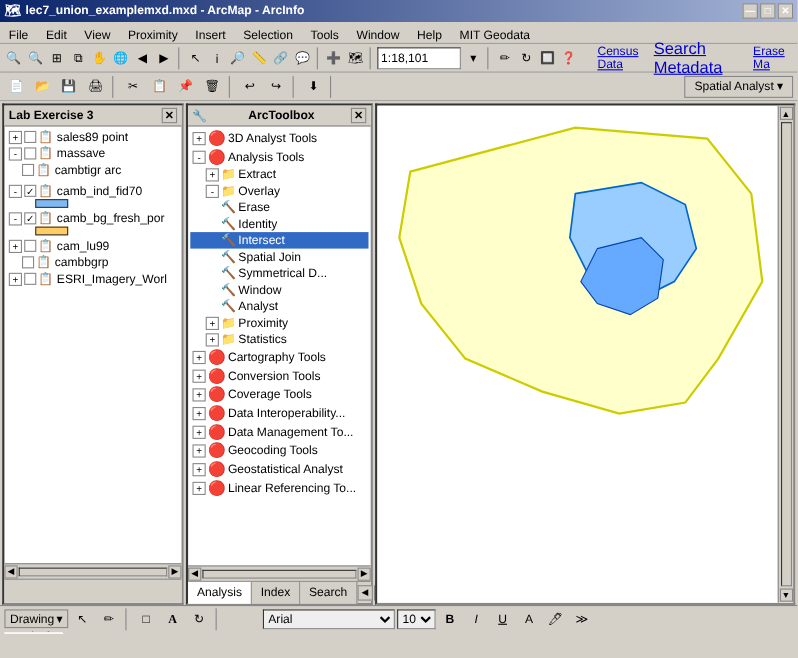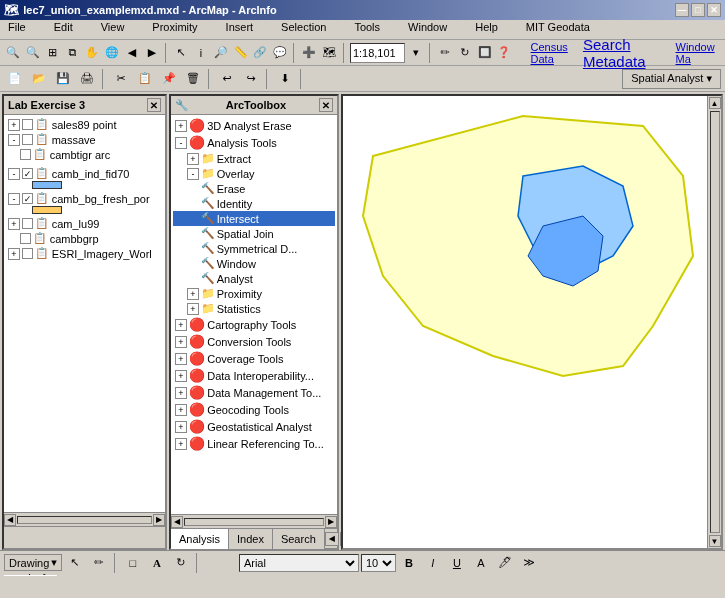--- a/index.html
+++ b/index.html
@@ -25,25 +25,25 @@
       font-size: 9px;
       display: flex; align-items: center; justify-content: center;
       cursor: pointer;
     }
 
     
     .menu-bar {
       background: #d4d0c8;
       height: 20px;
       display: flex;
-      align-items: flex-start;
+      align-items: flex-end;
       padding: 0 4px;
       border-bottom: 1px solid #a0a0a0;
       font-size: 11px;
-      gap: 20px;
+      gap: 8px;
     }
     .menu-item { cursor: pointer; padding: 1px 4px; }
 
     
     .toolbar {
       background: #d4d0c8;
       height: 26px;
       display: flex;
       align-items: center;
       padding: 2px 4px;
@@ -54,21 +54,21 @@
       width: 22px; height: 22px;
       background: #d4d0c8;
       border: 1px solid transparent;
       display: flex; align-items: center; justify-content: center;
       cursor: pointer;
       font-size: 11px;
     }
     .toolbar-sep { width: 4px; height: 20px; border-left: 1px solid #888; margin: 0 2px; }
 
     .scale-input {
-      width: 55px; height: 20px;
+      width: 76px; height: 20px;
       border: 1px inset #888;
       background: white;
       font-size: 11px;
       padding: 0 2px;
     }
 
     
     .toolbar2 {
       background: #d4d0c8;
       height: 26px;
@@ -339,21 +339,21 @@
     <div class="toolbar-btn">▾</div>
     <div class="toolbar-sep"></div>
     <div class="toolbar-btn">✏</div>
     <div class="toolbar-btn">↻</div>
     <div class="toolbar-btn">🔲</div>
     <div class="toolbar-btn">❓</div>
     <div style="flex:1;"></div>
 
     <span class="search-link" style="font-size:11px;margin-left:13px;">Census Data</span>
     <span class="search-link" style="font-size:15px;">Search Metadata</span>
-    <span class="search-link" style="font-size:11px;">Window Ma</span>
+    <span class="search-link" style="font-size:11px;">Erase Ma</span>
   </div>
 
   <div class="toolbar2">
     <div class="toolbar-btn">📄</div>
     <div class="toolbar-btn">📂</div>
     <div class="toolbar-btn">💾</div>
     <div class="toolbar-btn">🖨</div>
     <div class="toolbar-sep"></div>
     <div class="toolbar-btn">✂</div>
     <div class="toolbar-btn">📋</div>
@@ -466,21 +466,21 @@
       <div class="panel-title">
         <span style="margin-right:4px;">🔧</span>
         <span>ArcToolbox</span>
         <div class="close-x">✕</div>
       </div>
       <div style="flex:1;overflow-y:auto;overflow-x:hidden;padding:2px;font-size:11px;">
 
         <div class="tree-item">
           <span class="expand-btn">+</span>
           <span style="margin-right:2px;font-size:13px;">🔴</span>
-          <span>3D Analyst Erase</span>
+          <span>3D Analyst Tools</span>
         </div>
 
         <div class="tree-item">
           <span class="expand-btn">-</span>
           <span style="margin-right:2px;font-size:13px;">🔴</span>
           <span>Analysis Tools</span>
         </div>
 
         <div class="tree-item" style="padding-left:14px;">
           <span class="expand-btn">+</span>

